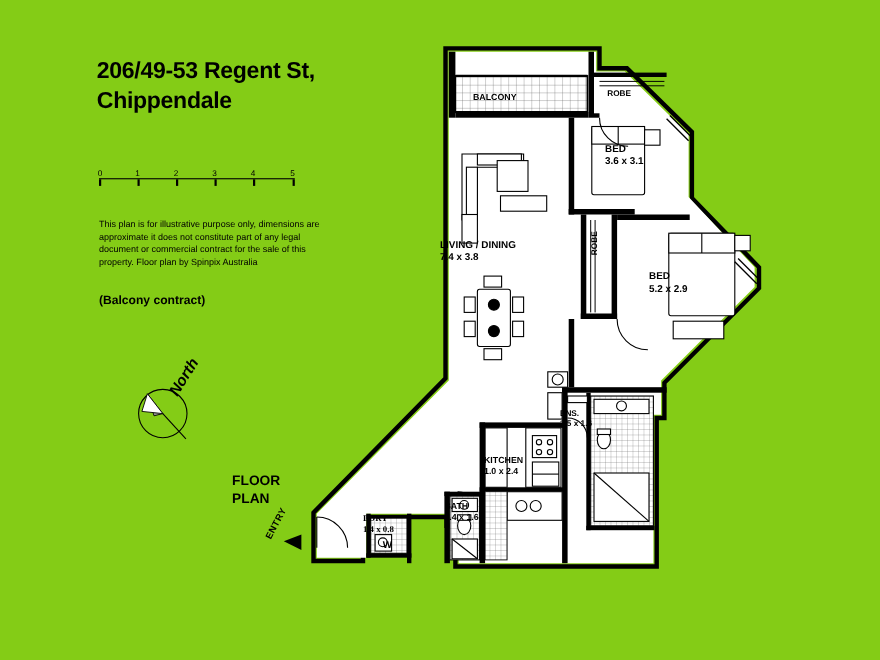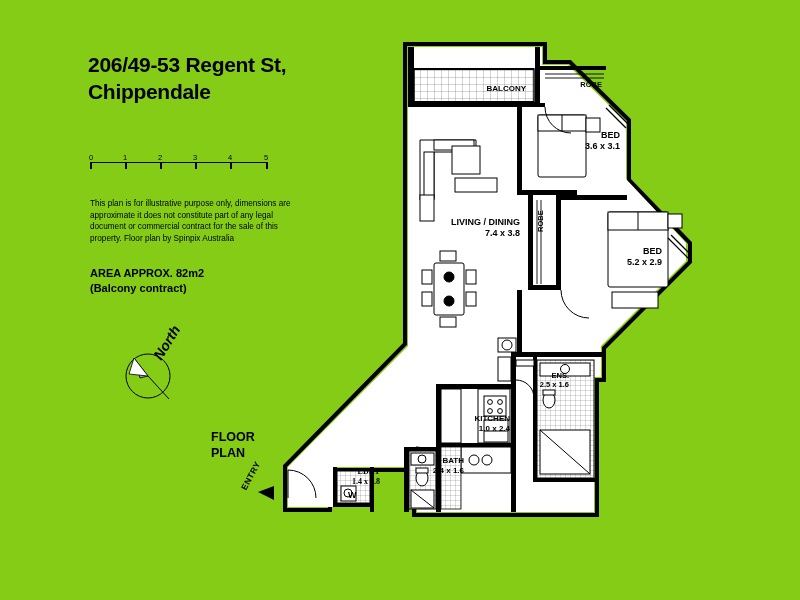--- a/index.html
+++ b/index.html
@@ -133,21 +133,21 @@
     position: absolute;
     left: 0;
     top: 0;
     width: 800px;
     height: 600px;
   }
 
   
   .room-label {
     position: absolute;
-    text-align: right;
+    text-align: left;
     color: #000;
     line-height: 1.2;
     white-space: nowrap;
   }
   .room-name { font-weight: bold; }
   .room-dims { font-weight: bold; }
 
   .lbl-balcony { left: 430px; top: 84px; width: 96px; font-size: 8px; }
   .lbl-robe-top { left: 552px; top: 80px; width: 50px; font-size: 7.5px; }
   .lbl-bed1 { left: 550px; top: 130px; width: 70px; font-size: 9px; }
@@ -201,21 +201,20 @@
       <span class="scale-num" style="left:70px;">2</span>
       <span class="scale-num" style="left:105px;">3</span>
       <span class="scale-num" style="left:140px;">4</span>
       <span class="scale-num" style="left:176px;">5</span>
     </div>
   </div>
 
   <div id="disclaimer">This plan is for illustrative purpose only, dimensions are approximate it does not constitute part of any legal document or commercial contract for the sale of this property. Floor plan by Spinpix Australia</div>
 
   <div id="area-block">
-    <div>AREA APPROX. 82m2</div>
     <div>(Balcony contract)</div>
   </div>
 
   <div id="compass">
     <svg width="70" height="70" viewBox="0 0 70 70" xmlns="http://www.w3.org/2000/svg">
       <circle cx="28" cy="34" r="22" fill="none" stroke="#000" stroke-width="1"></circle>
       <path d="M28 34 L14 16 L20 36 Z" fill="#9a9a9a" stroke="#000" stroke-width="0.8"></path>
       <path d="M28 34 L14 16 L9 32 Z" fill="#ffffff" stroke="#000" stroke-width="0.8"></path>
       <line x1="28" y1="34" x2="49" y2="57" stroke="#000" stroke-width="1"></line>
     </svg>

